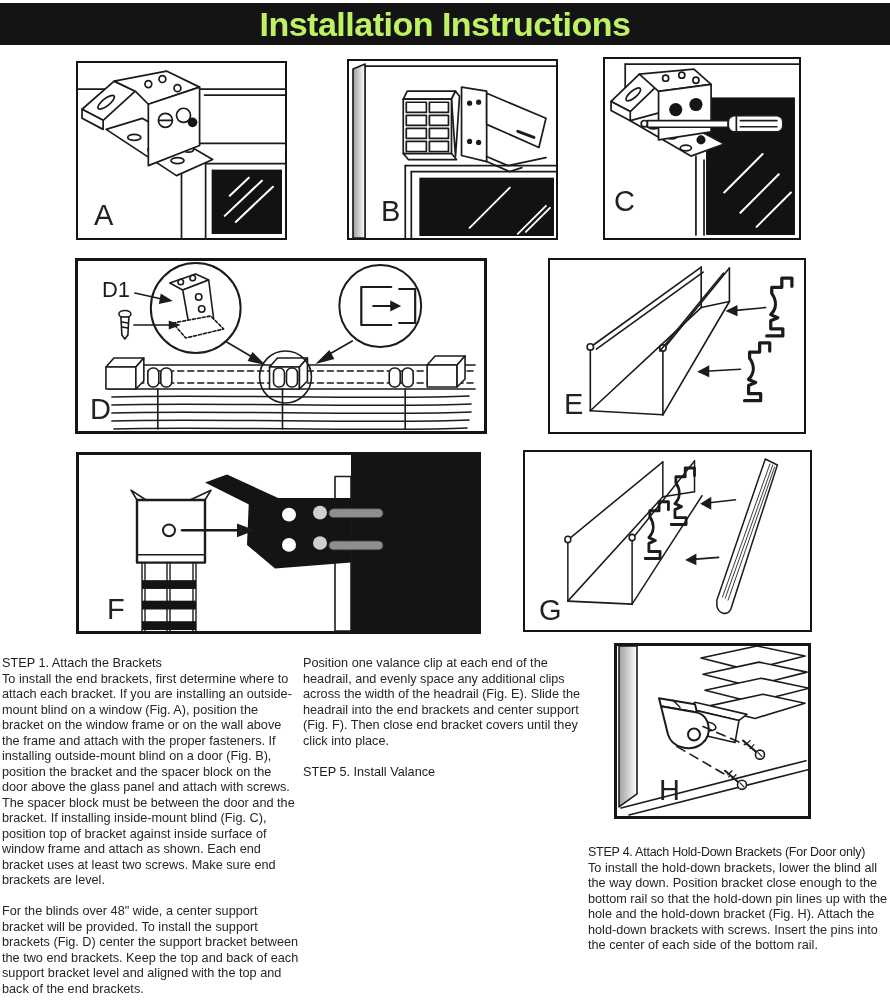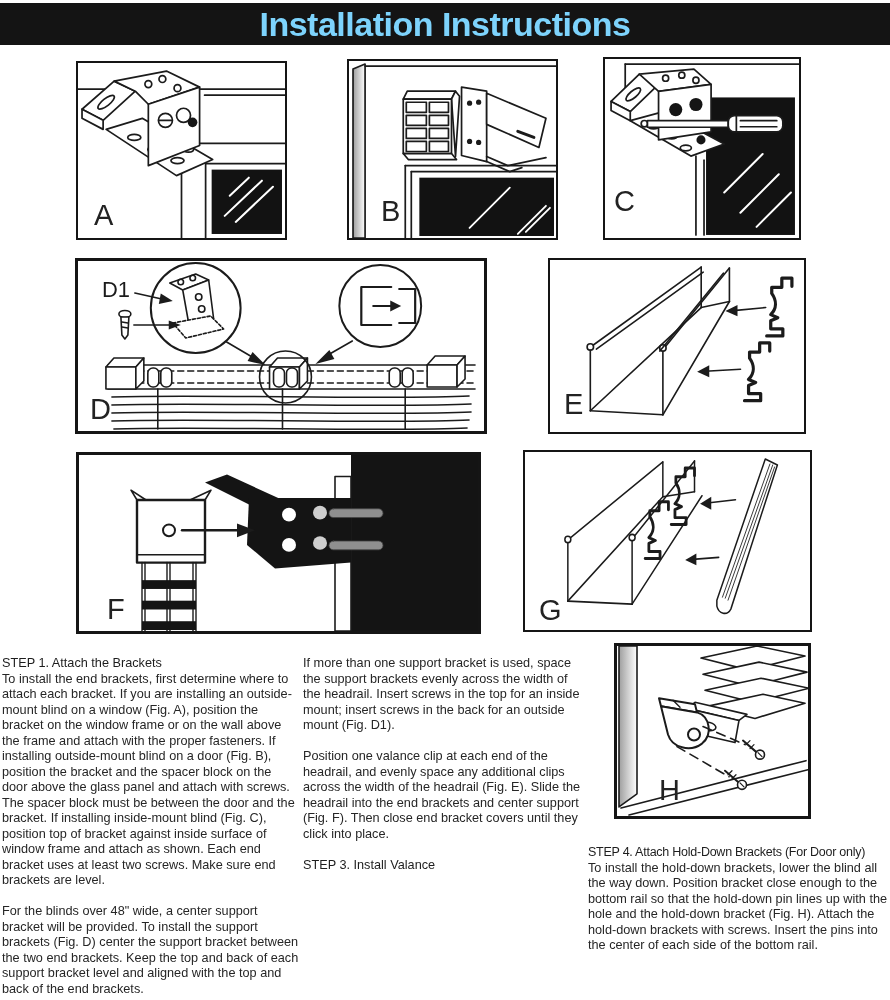--- a/index.html
+++ b/index.html
@@ -4,21 +4,21 @@
 <style>
   html,body{margin:0;padding:0;}
   body{
     width:890px;height:1000px;position:relative;overflow:hidden;
     background:#ffffff;font-family:"Liberation Sans",sans-serif;color:#2a2a2a;
   }
   .titlebar{
     position:absolute;left:0;top:3px;width:890px;height:42px;background:#141414;
     display:flex;align-items:center;justify-content:center;
   }
-  .titlebar h1{margin:0;color:#7dd3fc;font-size:34px;font-weight:bold;letter-spacing:-.5px;}
+  .titlebar h1{margin:0;color:#bef264;font-size:34px;font-weight:bold;letter-spacing:-.5px;}
   .fig{position:absolute;background:#fff;border:2.5px solid #151515;box-sizing:border-box;}
   .fig.thick{border-width:3px;padding-left:20px;}
   .fig svg{position:absolute;left:0;top:0;width:100%;height:100%;display:block;}
   .fig-label{position:absolute;font-size:29px;color:#222;line-height:1;}
   .col{position:absolute;font-size:12.7px;line-height:15.5px;color:#262626;text-align:left;}
   .col h3{margin:0;font-size:12.7px;line-height:15.5px;font-weight:normal;color:#1d1d1d;}
   .col h3.nowrap{white-space:nowrap;font-size:12.5px;letter-spacing:-.25px;}
   .col p{margin:0 0 15.5px 0;}
 </style>
 </head>
@@ -413,21 +413,20 @@
   <span class="fig-label" style="left:42px;top:130px">H</span>
 </div>
 
 <div class="col" style="left:2px;top:656px;width:298px">
   <h3>STEP 1. Attach the Brackets</h3>
   <p>To install the end brackets, first determine where to attach each bracket.  If you are installing an outside-mount blind on a window (Fig. A), position the bracket on the window frame or on the wall above the frame and attach with the proper fasteners.  If installing outside-mount blind on a door (Fig. B), position the bracket and the spacer block on the door above the glass panel and attach with screws. The spacer block must be between the door and the bracket.  If installing inside-mount blind (Fig. C), position top of bracket against inside surface of window frame and attach as shown. Each end bracket uses at least two screws.  Make sure end brackets are level.</p>
   <p>For the blinds over 48" wide, a center support bracket will be provided.   To install the support brackets (Fig. D) center the support bracket between the two end brackets. Keep the top and back of each support bracket level and aligned with the top and back of the end brackets.</p>
 </div>
 
 <div class="col" style="left:303px;top:656px;width:285px">
-  <p>If more than one support bracket is used, space the support brackets evenly across the width of the headrail. Insert screws in the top for an inside mount; insert screws in the back for an outside mount (Fig. D1).</p>
   <p>Position one valance clip at each end of the headrail, and evenly space any additional clips across the width of the headrail (Fig. E). Slide the headrail into the end brackets and center support (Fig. F).   Then close end bracket covers until they click into place.</p>
-  <h3>STEP 3. Install Valance</h3>
+  <h3>STEP 5. Install Valance</h3>
 </div>
 
 <div class="col" style="left:588px;top:845px;width:302px">
   <h3 class="nowrap">STEP 4. Attach Hold-Down Brackets (For Door only)</h3>
   <p>To install the hold-down brackets, lower the blind all the way down. Position bracket close enough to the bottom rail so that the hold-down pin lines up with the hole and the hold-down bracket (Fig. H). Attach the hold-down brackets with screws.  Insert the pins into the center of each side of the bottom rail.</p>
 </div>
 
 </body></html>

